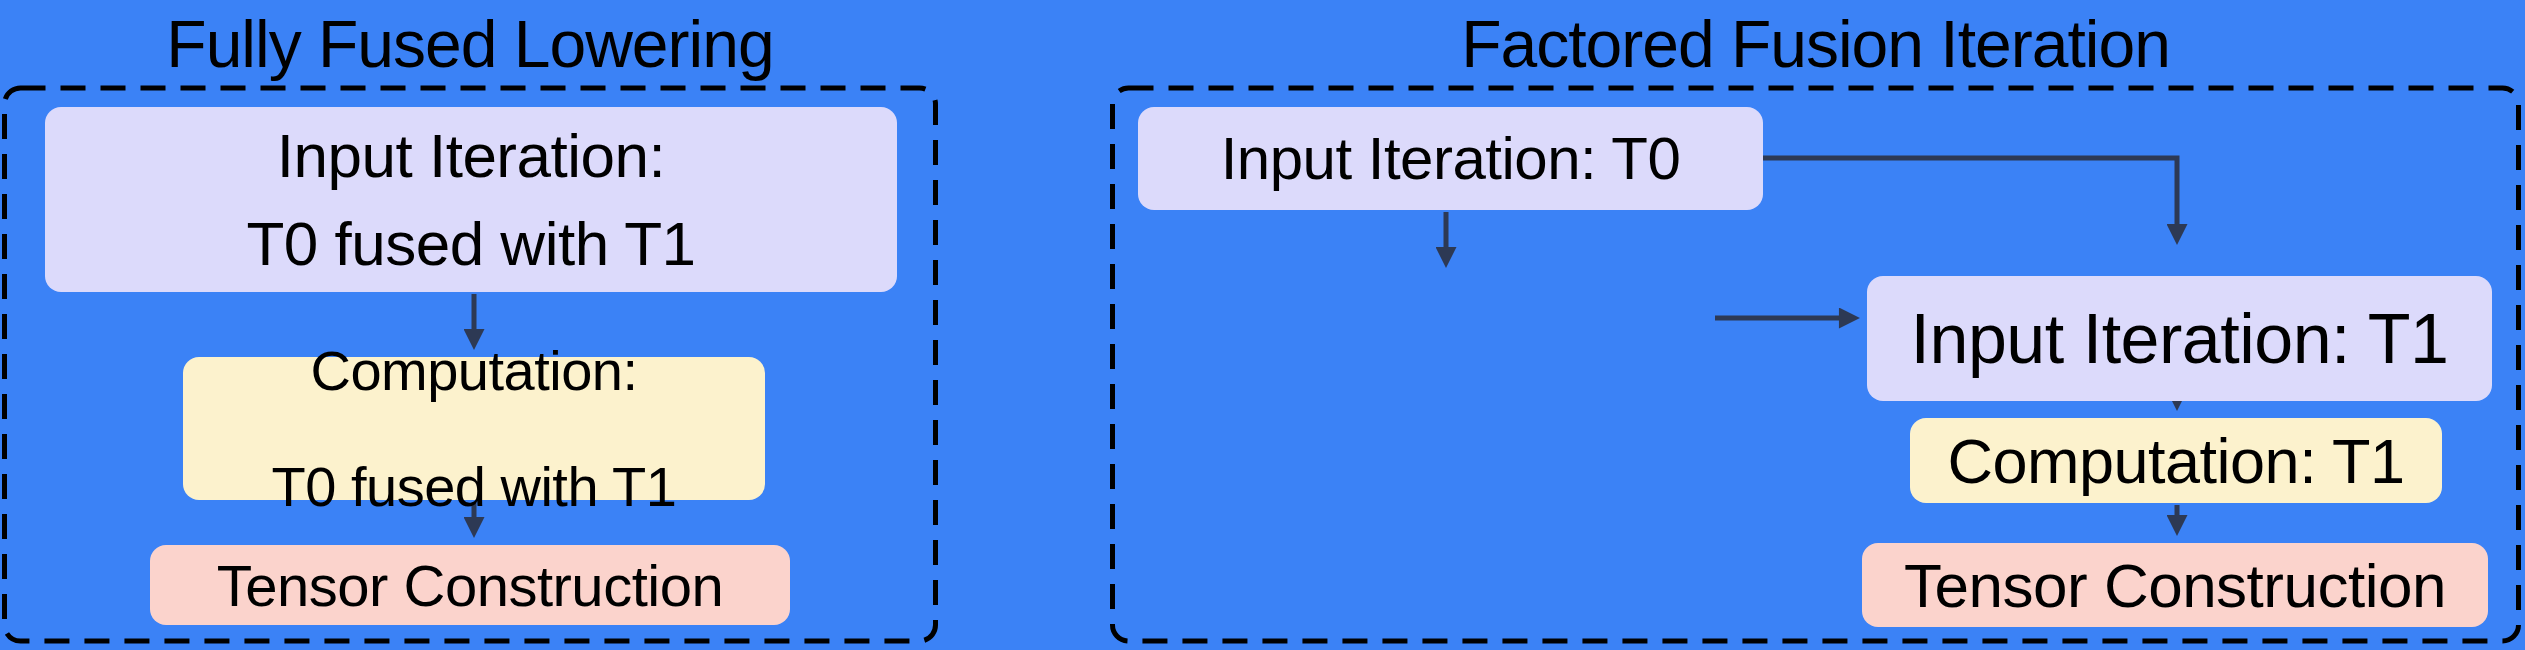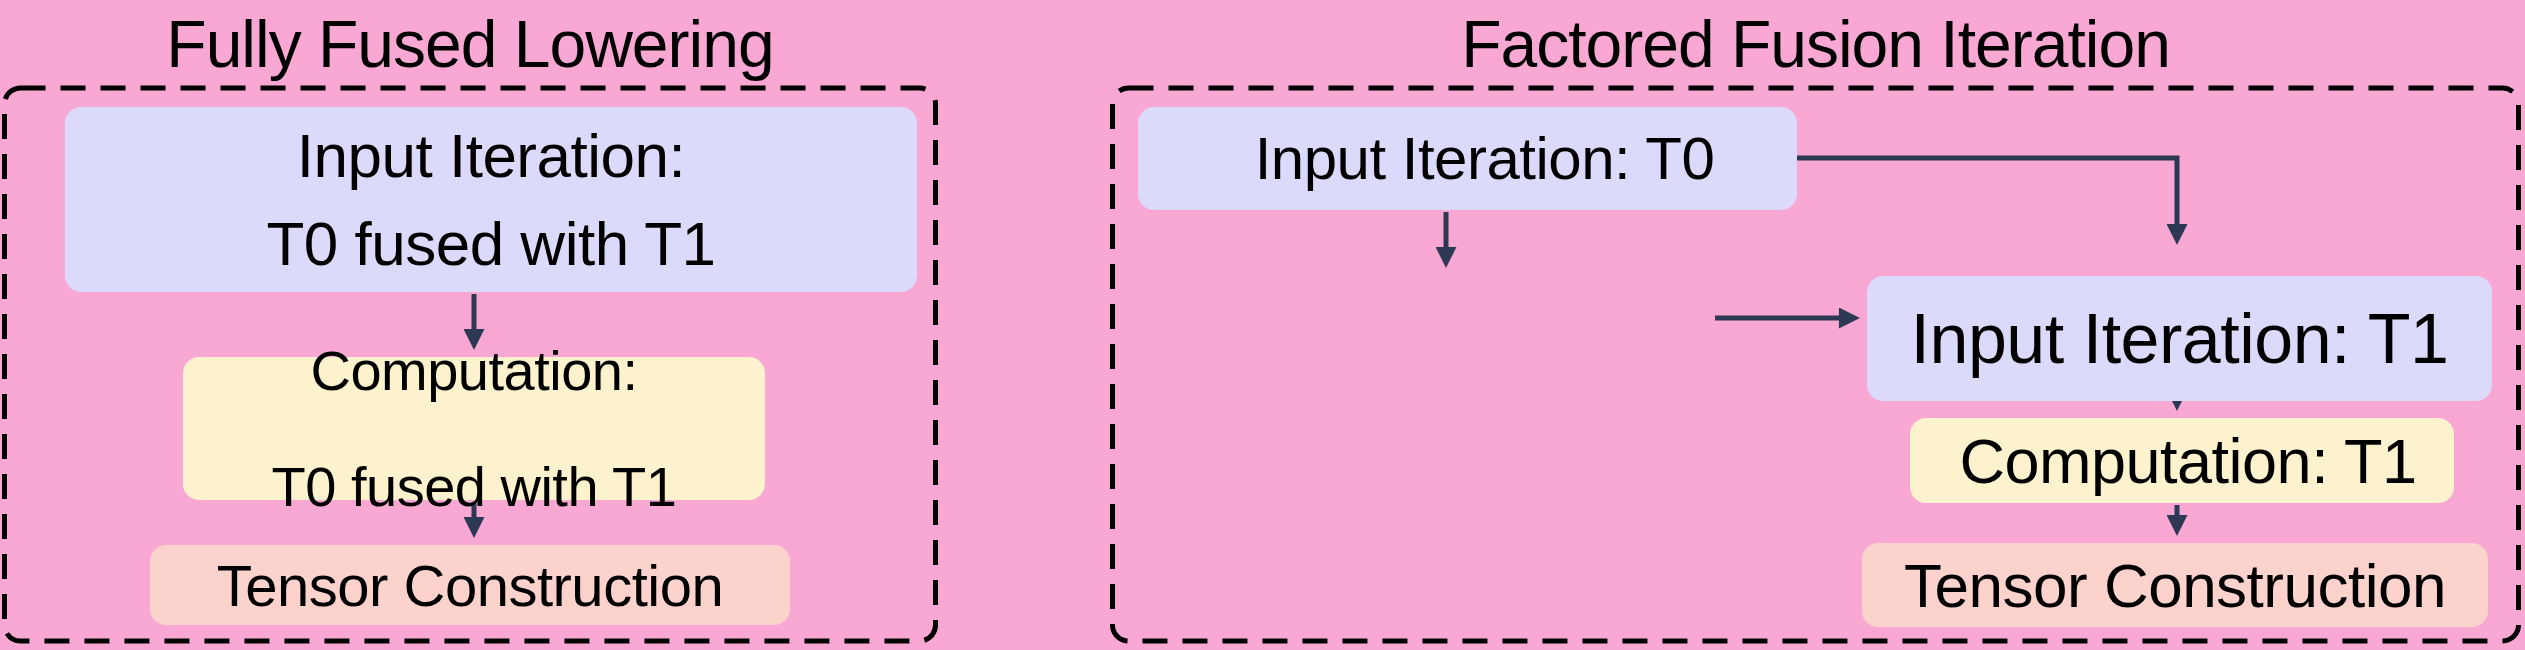--- a/index.html
+++ b/index.html
@@ -1,20 +1,20 @@
 <!DOCTYPE html>
 <html><head>
 <meta charset="utf-8">
 <style>
   html, body { margin: 0; padding: 0; background: #ffffff; }
   .canvas {
     position: relative;
     width: 2525px;
     height: 650px;
-    background: #f9a8d4;
+    background: #3b82f6;
     font-family: "Liberation Sans", sans-serif;
     color: #000000;
     overflow: hidden;
   }
   .arrow-layer {
     position: absolute;
     left: 0; top: 0;
     width: 2525px; height: 650px;
   }
   .panel-title {
@@ -72,38 +72,38 @@
       <path d="M1763,158 L2177,158 L2177,225"></path>
       <path d="M1715,318 L1840,318"></path>
       <path d="M2177,379 L2177,391"></path>
       <path d="M2177,505 L2177,516"></path>
     </g>
   </svg>
 
   <div class="panel-title title-left">Fully Fused Lowering</div>
   <div class="panel-title title-right">Factored Fusion Iteration</div>
 
-  <div class="node n-l-iter" style="background: rgb(220, 218, 251); margin-left: 20px;">
+  <div class="node n-l-iter" style="background: rgb(220, 218, 251);">
     <span>Input Iteration:</span>
     <span>T0 fused with T1</span>
   </div>
   <div class="node n-l-comp" style="background: rgb(252, 242, 205);">
     <span>Computation:</span>
     <span>T0 fused with T1</span>
   </div>
   <div class="node n-l-cons" style="background: rgb(251, 211, 204);">
     <span>Tensor Construction</span>
   </div>
 
-  <div class="node n-r-iter0" style="background: rgb(220, 218, 251); padding-left: 34px;">
+  <div class="node n-r-iter0" style="background: rgb(220, 218, 251);">
     <span>Input Iteration: T0</span>
   </div>
   <div class="node n-r-iter1" style="background: rgb(220, 218, 251);">
     <span>Input Iteration: T1</span>
   </div>
-  <div class="node n-r-comp1" style="background: rgb(252, 242, 205); padding-left: 12px;">
+  <div class="node n-r-comp1" style="background: rgb(252, 242, 205);">
     <span>Computation: T1</span>
   </div>
   <div class="node n-r-cons" style="background: rgb(251, 211, 204);">
     <span>Tensor Construction</span>
   </div>
 
 </div>
 
 </body></html>

